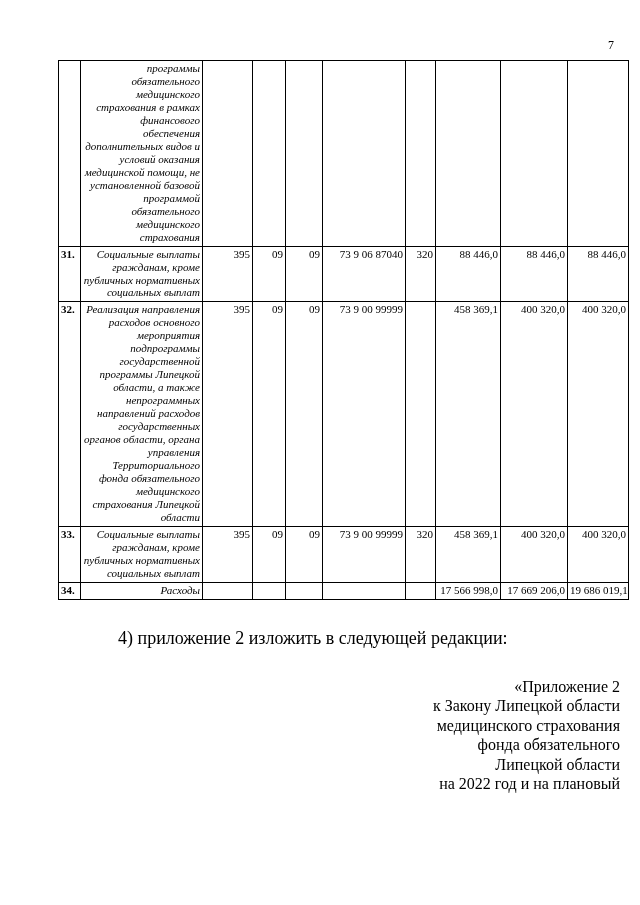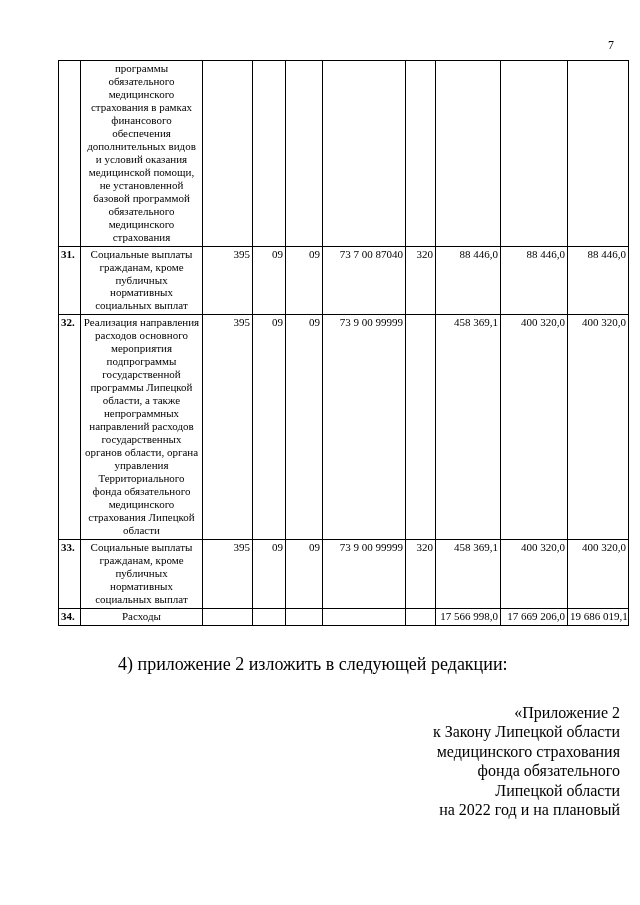--- a/index.html
+++ b/index.html
@@ -30,21 +30,21 @@
   table.budget td {
     border: 1px solid #000;
     vertical-align: top;
     font-size: 11px;
     line-height: 1.18;
     padding: 1px 2px 2px 2px;
     overflow: hidden;
     word-wrap: break-word;
   }
   td.c-num   { text-align: left; font-weight: bold; }
-  td.c-name  { text-align: center; }
+  td.c-name  { text-align: right; font-style: italic; }
   td.c-grbs, td.c-rz, td.c-pr, td.c-csr, td.c-vr { text-align: right; }
   td.c-amt   { text-align: right; padding-right: 3px; white-space: nowrap; }
 
   .amendment {
     margin-top: 28px;
     margin-left: 60px;
     font-size: 18px;
   }
   .annex {
     margin-top: 28px;
@@ -86,21 +86,21 @@
         <td class="c-amt"></td>
         <td class="c-amt"></td>
         <td class="c-amt"></td>
       </tr>
       <tr>
         <td class="c-num">31.</td>
         <td class="c-name">Социальные выплаты гражданам, кроме публичных нормативных социальных выплат</td>
         <td class="c-grbs">395</td>
         <td class="c-rz">09</td>
         <td class="c-pr">09</td>
-        <td class="c-csr">73 7 00 87040</td>
+        <td class="c-csr">73 9 06 87040</td>
         <td class="c-vr">320</td>
         <td class="c-amt">88 446,0</td>
         <td class="c-amt">88 446,0</td>
         <td class="c-amt">88 446,0</td>
       </tr>
       <tr>
         <td class="c-num">32.</td>
         <td class="c-name">Реализация направления расходов основного мероприятия подпрограммы государственной программы Липецкой области, а также непрограммных направлений расходов государственных органов области, органа управления Территориального фонда обязательного медицинского страхования Липецкой области</td>
         <td class="c-grbs">395</td>
         <td class="c-rz">09</td>

